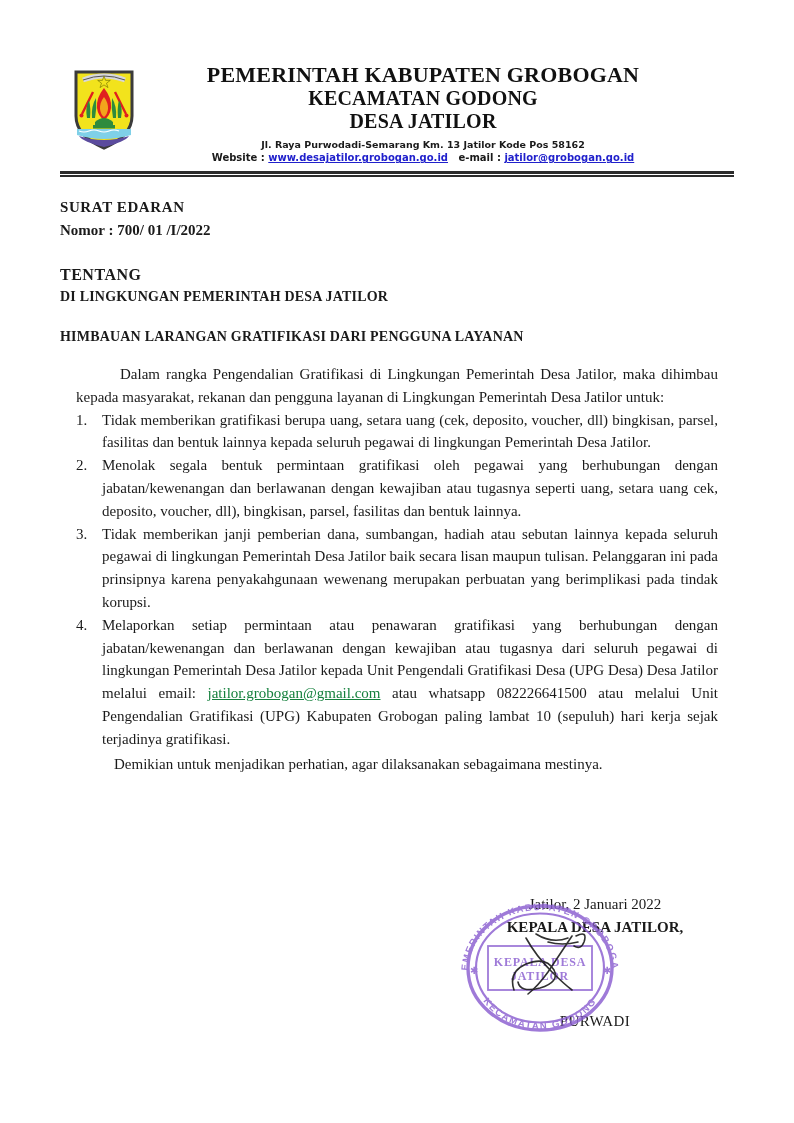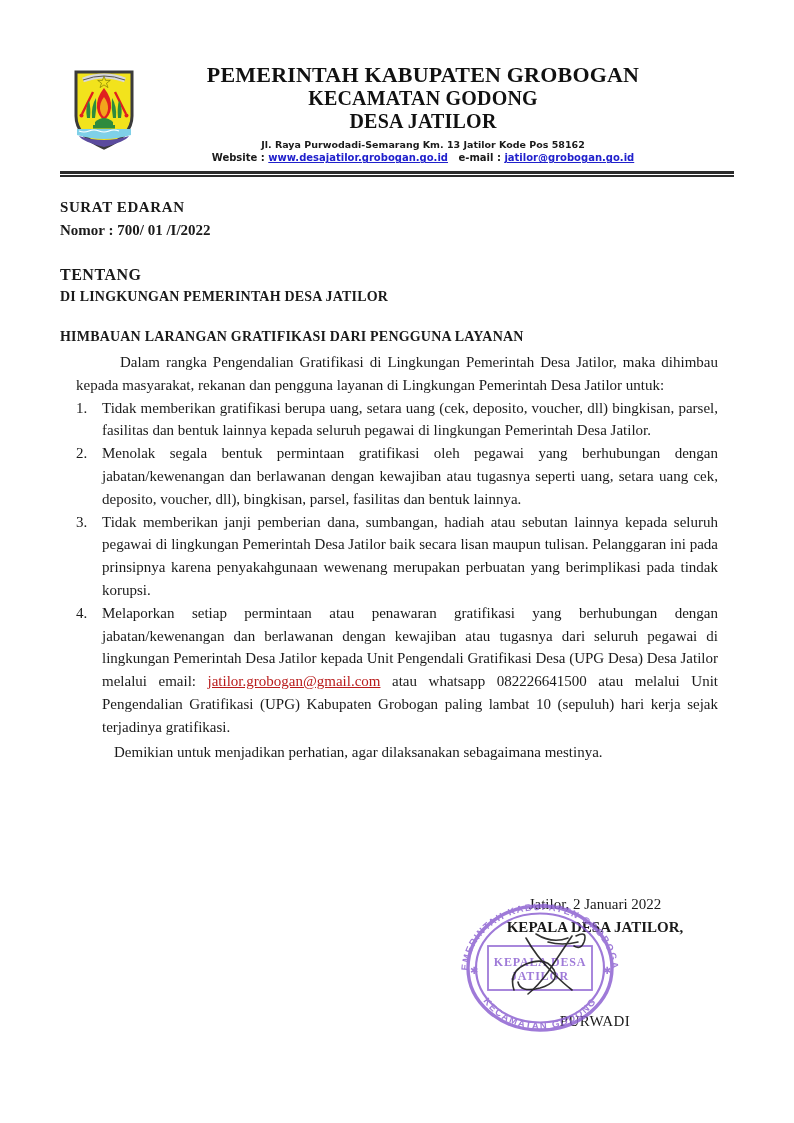--- a/index.html
+++ b/index.html
@@ -126,42 +126,42 @@
     position: absolute;
     left: 76px;
     top: 347px;
     width: 642px;
     font-size: 15px;
     line-height: 1.52;
   }
   .para {
     text-align: justify;
     text-indent: 44px;
-    margin: 4px 0 0 0;
+    margin: 16px 0 0 0;
   }
   ol.items {
     list-style: none;
     margin: 0;
     padding: 0;
   }
   ol.items > li {
     position: relative;
     padding-left: 26px;
     text-align: justify;
     margin: 0;
   }
   .num {
     position: absolute;
     left: 0;
     top: 0;
     width: 20px;
     text-align: left;
   }
   .mail-link {
-    color: #b91c1c;
+    color: #15803d;
     text-decoration: underline;
   }
   .closing {
     text-align: justify;
     text-indent: 38px;
     margin-top: 2px;
   }
 
   
   .sigblock {

